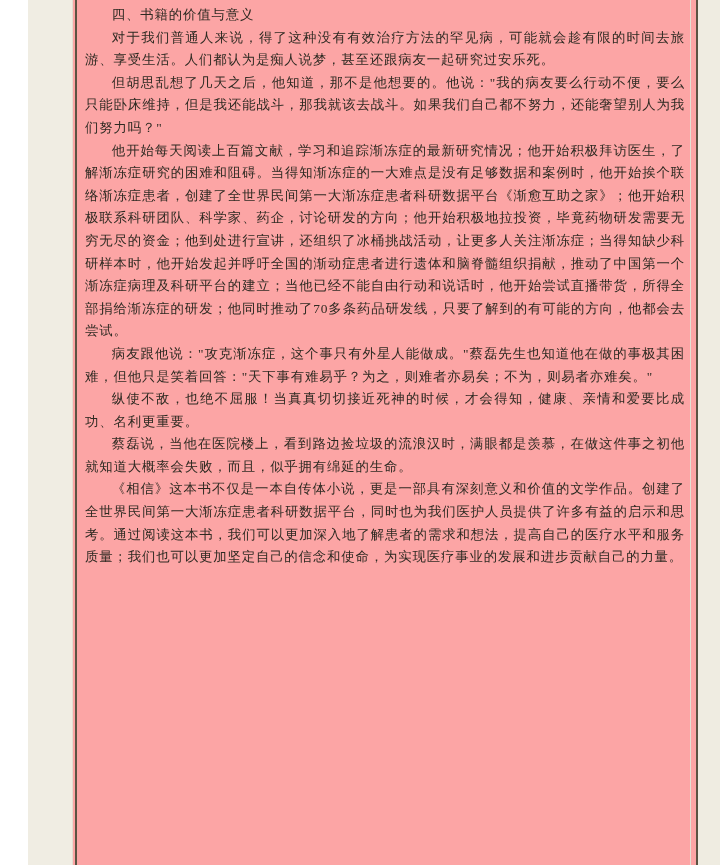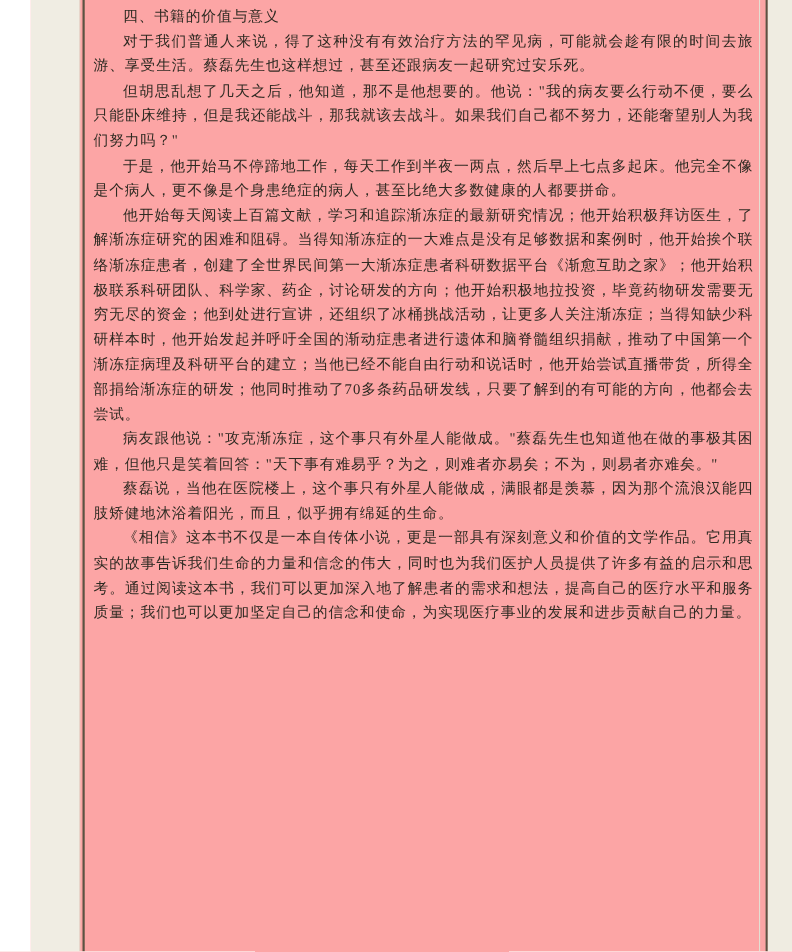--- a/index.html
+++ b/index.html
@@ -115,22 +115,22 @@
   <div class="margin-strip-left"></div>
   <div class="rule-left-hair"></div>
   <div class="rule-left"></div>
 
   <div class="rule-right-hair"></div>
   <div class="rule-right"></div>
   <div class="margin-strip-right"></div>
 
   <div class="text-column">
     <p class="para heading">四、书籍的价值与意义</p>
-    <p class="para">对于我们普通人来说，得了这种没有有效治疗方法的罕见病，可能就会趁有限的时间去旅游、享受生活。蔡磊先生也这样想过，甚至还跟病友一起研究过安乐死。</p>
+    <p class="para">对于我们普通人来说，得了这种没有有效治疗方法的罕见病，可能就会趁有限的时间去旅游、享受生活。人们都认为是痴人说梦，甚至还跟病友一起研究过安乐死。</p>
     <p class="para">但胡思乱想了几天之后，他知道，那不是他想要的。他说："我的病友要么行动不便，要么只能卧床维持，但是我还能战斗，那我就该去战斗。如果我们自己都不努力，还能奢望别人为我们努力吗？"</p>
-    <p class="para">于是，他开始马不停蹄地工作，每天工作到半夜一两点，然后早上七点多起床。他完全不像是个病人，更不像是个身患绝症的病人，甚至比绝大多数健康的人都要拼命。</p>
     <p class="para">他开始每天阅读上百篇文献，学习和追踪渐冻症的最新研究情况；他开始积极拜访医生，了解渐冻症研究的困难和阻碍。当得知渐冻症的一大难点是没有足够数据和案例时，他开始挨个联络渐冻症患者，创建了全世界民间第一大渐冻症患者科研数据平台《渐愈互助之家》；他开始积极联系科研团队、科学家、药企，讨论研发的方向；他开始积极地拉投资，毕竟药物研发需要无穷无尽的资金；他到处进行宣讲，还组织了冰桶挑战活动，让更多人关注渐冻症；当得知缺少科研样本时，他开始发起并呼吁全国的渐动症患者进行遗体和脑脊髓组织捐献，推动了中国第一个渐冻症病理及科研平台的建立；当他已经不能自由行动和说话时，他开始尝试直播带货，所得全部捐给渐冻症的研发；他同时推动了70多条药品研发线，只要了解到的有可能的方向，他都会去尝试。</p>
     <p class="para">病友跟他说："攻克渐冻症，这个事只有外星人能做成。"蔡磊先生也知道他在做的事极其困难，但他只是笑着回答："天下事有难易乎？为之，则难者亦易矣；不为，则易者亦难矣。"</p>
-    <p class="para">蔡磊说，当他在医院楼上，这个事只有外星人能做成，满眼都是羡慕，因为那个流浪汉能四肢矫健地沐浴着阳光，而且，似乎拥有绵延的生命。</p>
-    <p class="para">《相信》这本书不仅是一本自传体小说，更是一部具有深刻意义和价值的文学作品。它用真实的故事告诉我们生命的力量和信念的伟大，同时也为我们医护人员提供了许多有益的启示和思考。通过阅读这本书，我们可以更加深入地了解患者的需求和想法，提高自己的医疗水平和服务质量；我们也可以更加坚定自己的信念和使命，为实现医疗事业的发展和进步贡献自己的力量。</p>
+    <p class="para">纵使不敌，也绝不屈服！当真真切切接近死神的时候，才会得知，健康、亲情和爱要比成功、名利更重要。</p>
+    <p class="para">蔡磊说，当他在医院楼上，看到路边捡垃圾的流浪汉时，满眼都是羡慕，在做这件事之初他就知道大概率会失败，而且，似乎拥有绵延的生命。</p>
+    <p class="para">《相信》这本书不仅是一本自传体小说，更是一部具有深刻意义和价值的文学作品。创建了全世界民间第一大渐冻症患者科研数据平台，同时也为我们医护人员提供了许多有益的启示和思考。通过阅读这本书，我们可以更加深入地了解患者的需求和想法，提高自己的医疗水平和服务质量；我们也可以更加坚定自己的信念和使命，为实现医疗事业的发展和进步贡献自己的力量。</p>
   </div>
 
 </div>
 
 </body></html>

